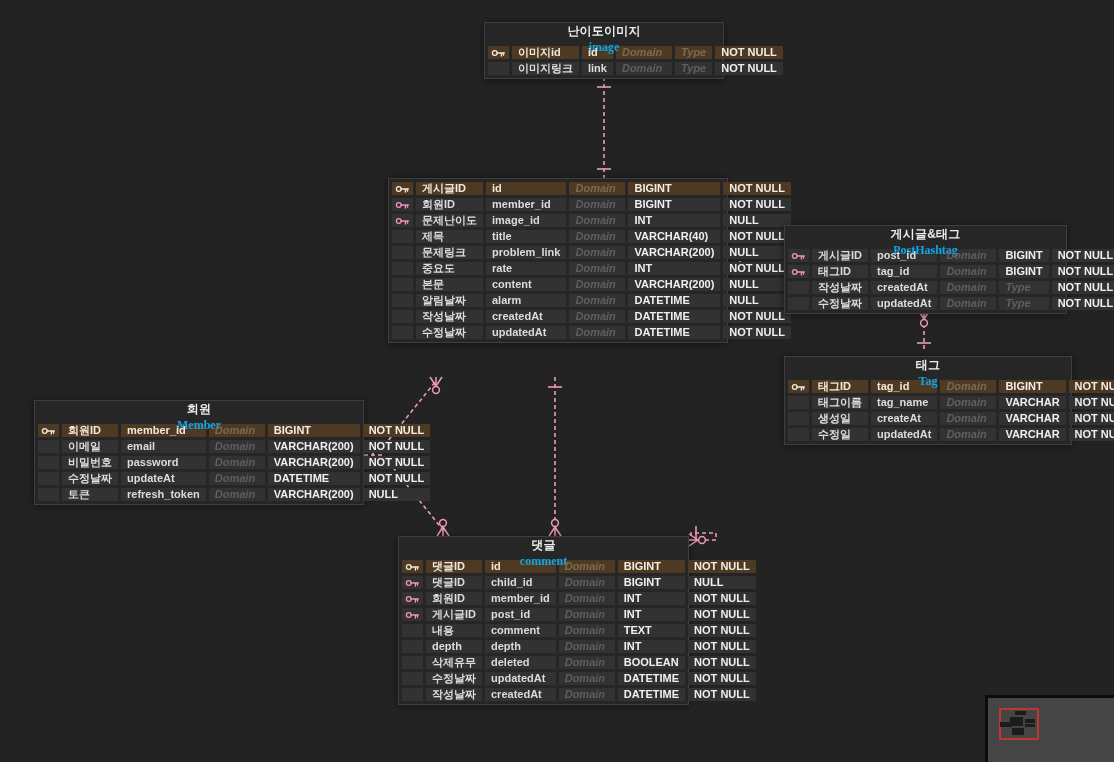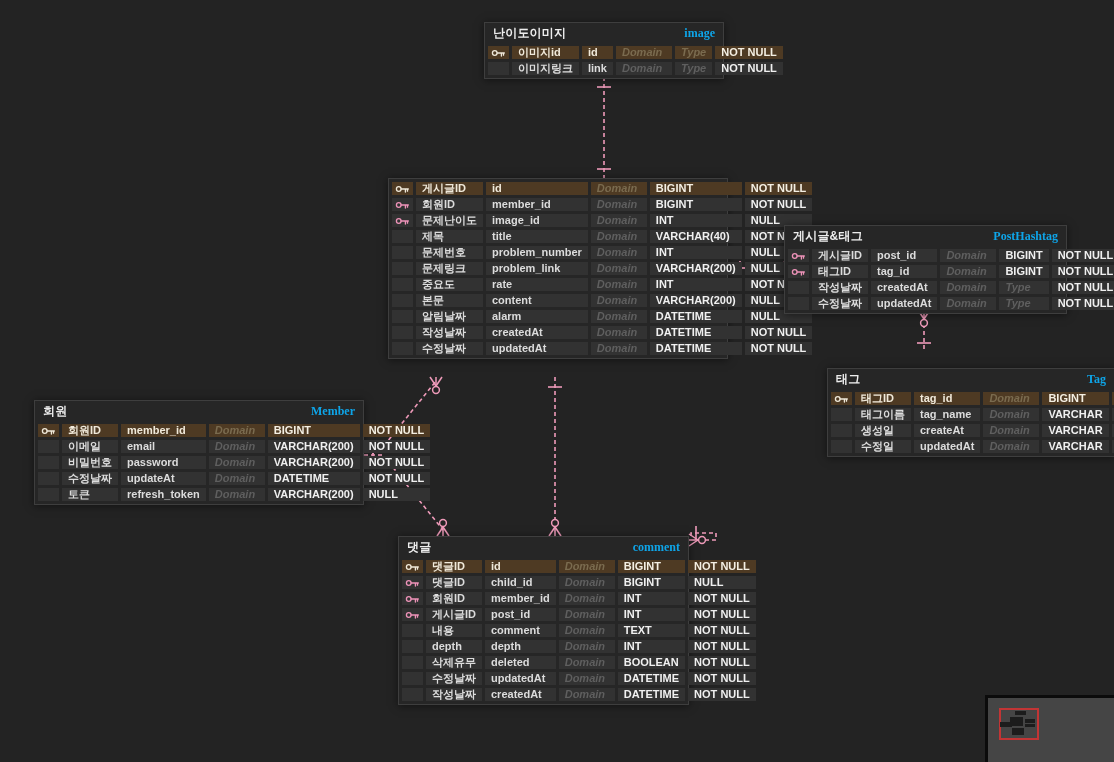--- a/index.html
+++ b/index.html
@@ -3,21 +3,21 @@
 <meta charset="utf-8">
 <style>
   html,body{margin:0;padding:0;background:#111;}
   .canvas{position:relative;width:1114px;height:762px;background:#232323;overflow:hidden;
           font-family:"Liberation Sans","DejaVu Sans",sans-serif;}
   .rel-layer{position:absolute;left:0;top:0;width:1114px;height:762px;pointer-events:none;}
 
   .table{position:absolute;background:#262626;border:1px solid #3e3e3e;box-sizing:border-box;
          box-shadow:0 1px 8px rgba(0,0,0,.5);}
   .thead{display:flex;justify-content:space-between;align-items:center;height:20px;
-         padding:0 8px;font-size:12px;font-weight:bold;color:#ededed;}
+         padding:0 8px;font-size:12px;font-weight:bold;color:#ededed;flex-direction:column;}
   .tname{letter-spacing:.2px;}
   .lname{color:#0ea5e9;font-family:Liberation Serif, serif;}
   .tbody{display:table;border-spacing:3px 3px;width:100%;box-sizing:border-box;table-layout:auto;}
   .row{display:table-row;}
   .cell{display:table-cell;background:#323232;font-size:11px;font-weight:bold;color:#dcdcdc;
         line-height:13px;height:13px;padding:0 6px;white-space:nowrap;vertical-align:middle;}
   .keycell{width:14px;min-width:14px;padding:0 3px;color:transparent;}
   .keycell svg{display:block;width:15px;height:10px;}
   .keycell.gold{color:#d9ae25;}
   .keycell.pink{color:#ee93b9;}
@@ -169,33 +169,20 @@
     <span class="cell ctype">VARCHAR(40)</span>
     <span class="cell cnull">NOT NULL</span>
   </div>
           <div class="row">
     <span class="cell keycell">
               <svg viewBox="0 0 18 12" aria-hidden="true">
                 <circle cx="4.5" cy="6" r="2.8" fill="none" stroke="currentColor" stroke-width="1.6"></circle>
                 <path d="M7.5 6 H16 M12.5 6 V9.6 M15 6 V8.6" fill="none" stroke="currentColor" stroke-width="1.6" stroke-linecap="round"></path>
               </svg>
             </span>
-    <span class="cell cname">문제번호</span>
-    <span class="cell cphys">problem_number</span>
-    <span class="cell cdomain">Domain</span>
-    <span class="cell ctype">INT</span>
-    <span class="cell cnull">NULL</span>
-  </div>
-          <div class="row">
-    <span class="cell keycell">
-              <svg viewBox="0 0 18 12" aria-hidden="true">
-                <circle cx="4.5" cy="6" r="2.8" fill="none" stroke="currentColor" stroke-width="1.6"></circle>
-                <path d="M7.5 6 H16 M12.5 6 V9.6 M15 6 V8.6" fill="none" stroke="currentColor" stroke-width="1.6" stroke-linecap="round"></path>
-              </svg>
-            </span>
     <span class="cell cname">문제링크</span>
     <span class="cell cphys">problem_link</span>
     <span class="cell cdomain">Domain</span>
     <span class="cell ctype">VARCHAR(200)</span>
     <span class="cell cnull">NULL</span>
   </div>
           <div class="row">
     <span class="cell keycell">
               <svg viewBox="0 0 18 12" aria-hidden="true">
                 <circle cx="4.5" cy="6" r="2.8" fill="none" stroke="currentColor" stroke-width="1.6"></circle>
@@ -315,21 +302,21 @@
               </svg>
             </span>
     <span class="cell cname">수정날짜</span>
     <span class="cell cphys">updatedAt</span>
     <span class="cell cdomain">Domain</span>
     <span class="cell ctype ph">Type</span>
     <span class="cell cnull">NOT NULL</span>
   </div>
         </div>
   </div>
-      <div class="table" style="left: 784px; top: 368px; width: 288px; margin-left: 43px;">
+      <div class="table" style="left: 784px; top: 356px; width: 288px;">
     <div class="thead">
       <span class="tname">태그</span>
       <span class="lname">Tag</span>
     </div>
     <div class="tbody">
           <div class="row pk">
     <span class="cell keycell gold">
               <svg viewBox="0 0 18 12" aria-hidden="true">
                 <circle cx="4.5" cy="6" r="2.8" fill="none" stroke="currentColor" stroke-width="1.6"></circle>
                 <path d="M7.5 6 H16 M12.5 6 V9.6 M15 6 V8.6" fill="none" stroke="currentColor" stroke-width="1.6" stroke-linecap="round"></path>

